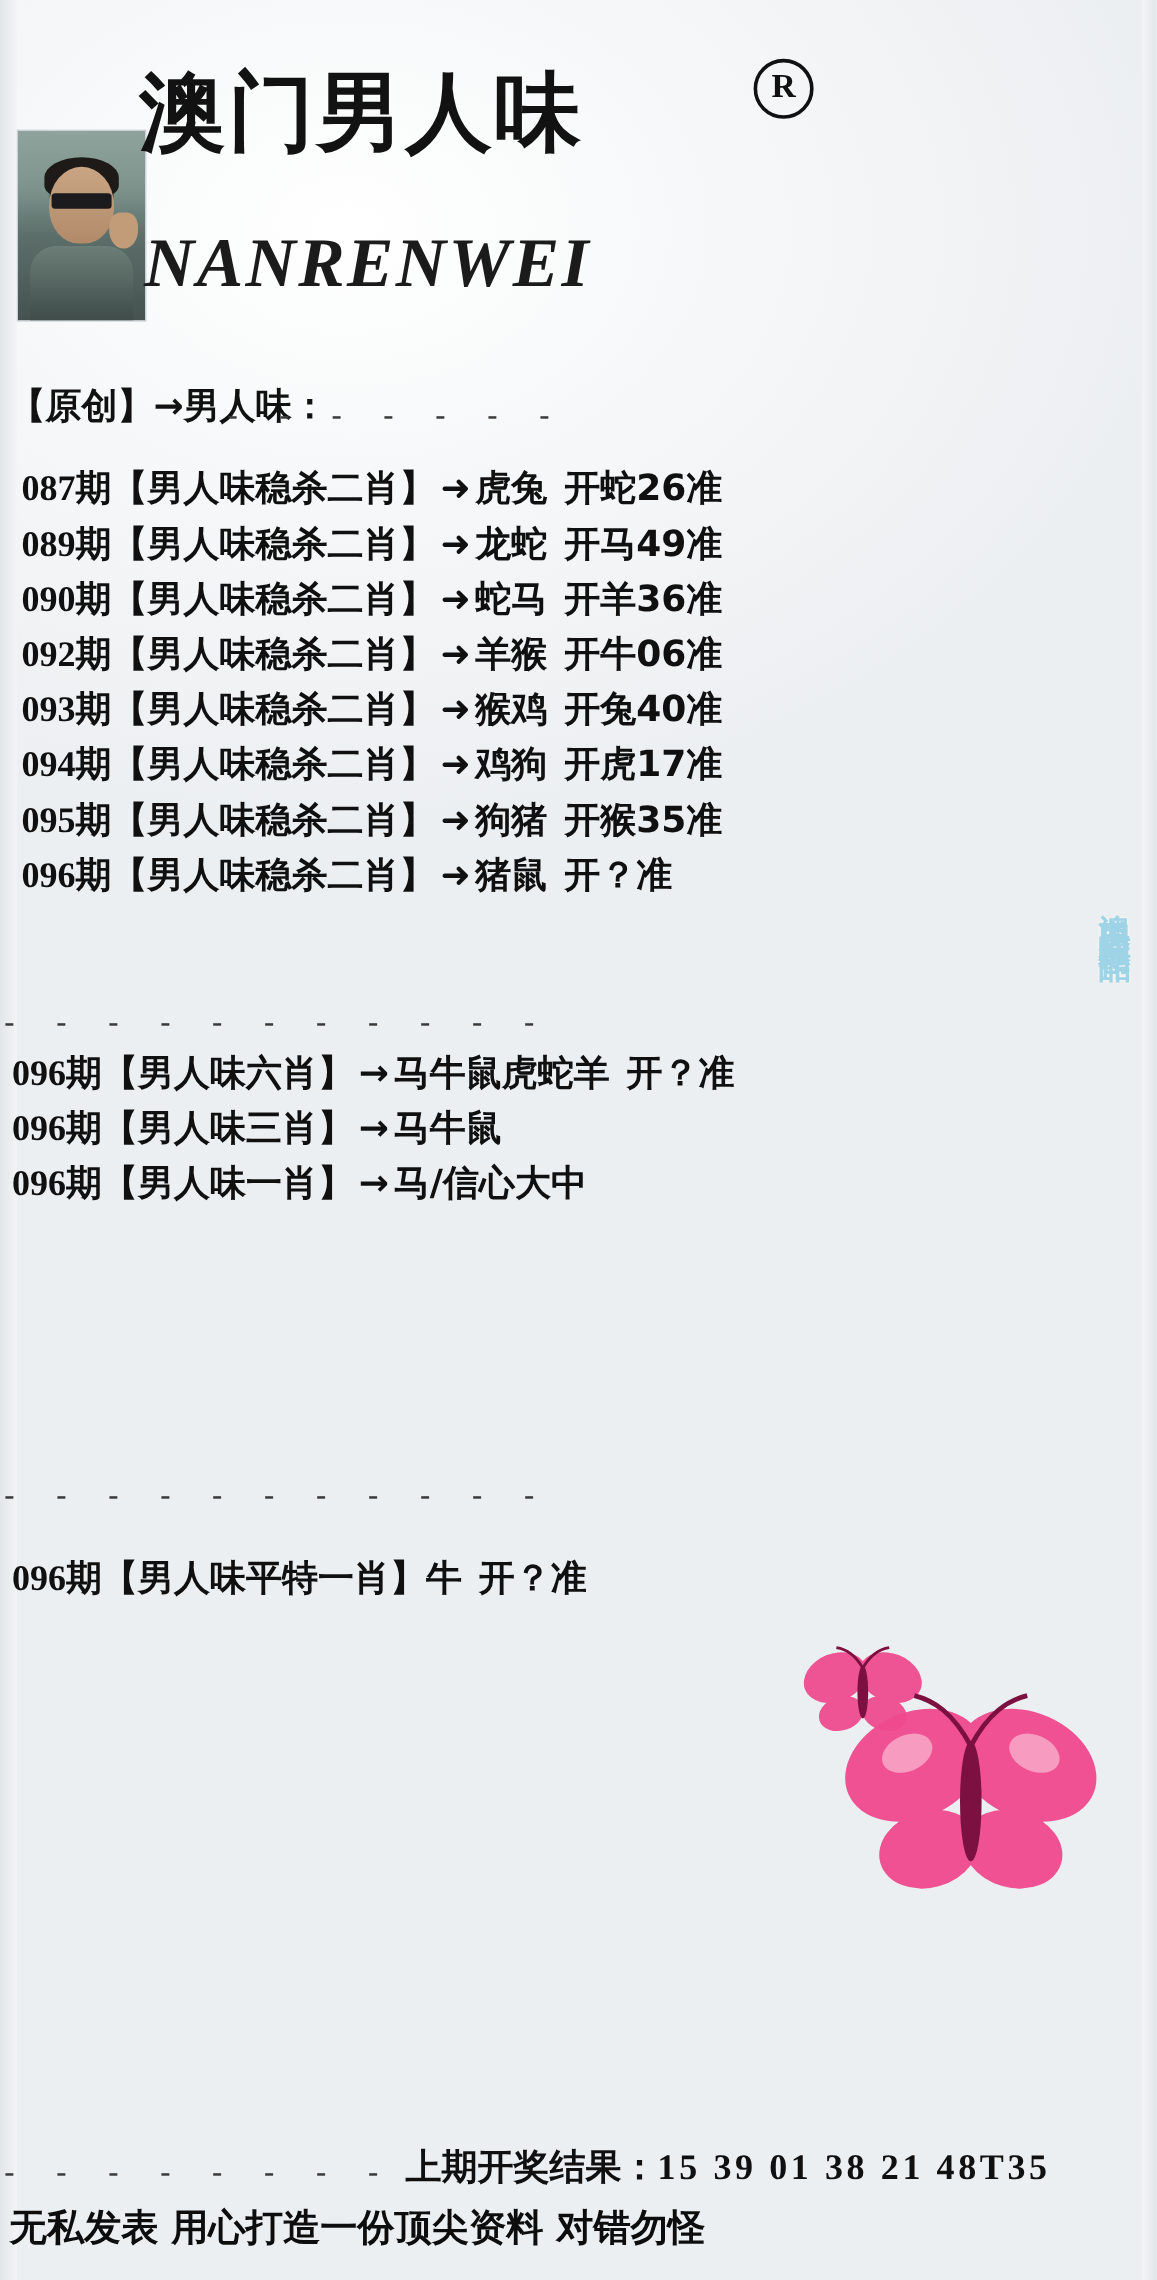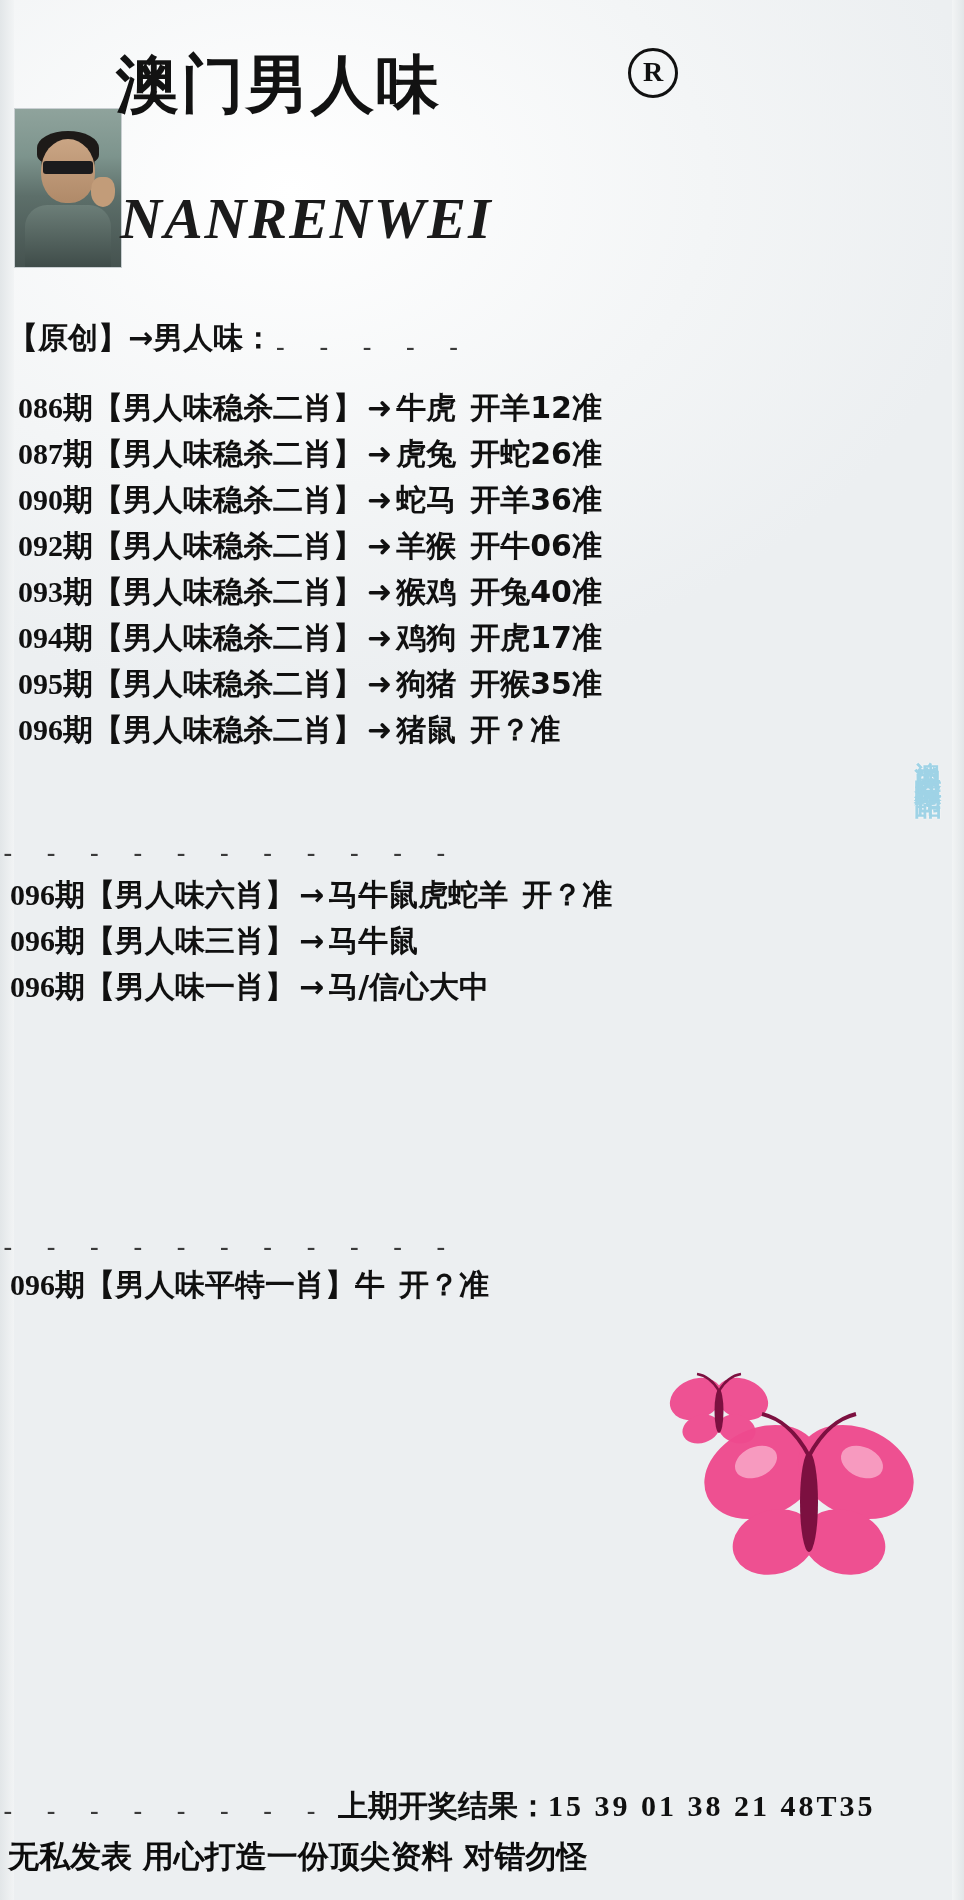--- a/index.html
+++ b/index.html
@@ -101,23 +101,23 @@
     width: 24px;
     height: 30px;
     border-radius: 40% 40% 50% 50%;
     background: #c29c79;
   }
 
   .brand-cn {
     position: absolute;
     left: 116px;
     top: 58px;
-    font-family: Liberation Mono, monospace;
-    font-weight: 700;
-    font-size: 63px;
+    font-family: Liberation Serif, serif;
+    font-weight: 700;
+    font-size: 72px;
     line-height: 1;
     color: #121212;
     letter-spacing: 2px;
     white-space: nowrap;
   }
   .brand-reg {
     position: absolute;
     left: 628px;
     top: 44px;
     font-family: "Liberation Serif", serif;
@@ -216,21 +216,21 @@
     width: 930px;
   }
   .rows-six .row { font-size: 30px; }
 
   .rows-ping {
     position: absolute;
     left: 10px;
     top: 1262px;
     width: 930px;
   }
-  .rows-ping .row { font-size: 30px; }
+  .rows-ping .row { font-size: 30px; margin-top: 31px; }
 
   
   .side-vertical {
     position: absolute;
     right: 18px;
     top: 740px;
     writing-mode: vertical-rl;
     font-family: "DejaVu Sans", sans-serif;
     font-weight: 700;
     font-size: 27px;
@@ -316,24 +316,24 @@
     </div>
 
     <div class="brand-en">NANRENWEI</div>
   </div>
 
   <div class="origin-line">【原创】→男人味：</div>
   <div class="dashes dash-1">- - - - - - - - - - - - - - - - - - - - - - - -</div>
 
   <div class="rows-main">
     <div class="row">
-      <span class="issue">086期</span><span class="bracket">【男人味稳杀二肖】</span><span class="arrow">➜</span><span class="picks">牛虎</span><span class="result">开羊12准</span>
-    </div>
-    <div class="row">
       <span class="issue">087期</span><span class="bracket">【男人味稳杀二肖】</span><span class="arrow">➜</span><span class="picks">虎兔</span><span class="result">开蛇26准</span>
+    </div>
+    <div class="row">
+      <span class="issue">089期</span><span class="bracket">【男人味稳杀二肖】</span><span class="arrow">➜</span><span class="picks">龙蛇</span><span class="result">开马49准</span>
     </div>
     <div class="row">
       <span class="issue">090期</span><span class="bracket">【男人味稳杀二肖】</span><span class="arrow">➜</span><span class="picks">蛇马</span><span class="result">开羊36准</span>
     </div>
     <div class="row">
       <span class="issue">092期</span><span class="bracket">【男人味稳杀二肖】</span><span class="arrow">➜</span><span class="picks">羊猴</span><span class="result">开牛06准</span>
     </div>
     <div class="row">
       <span class="issue">093期</span><span class="bracket">【男人味稳杀二肖】</span><span class="arrow">➜</span><span class="picks">猴鸡</span><span class="result">开兔40准</span>
     </div>

